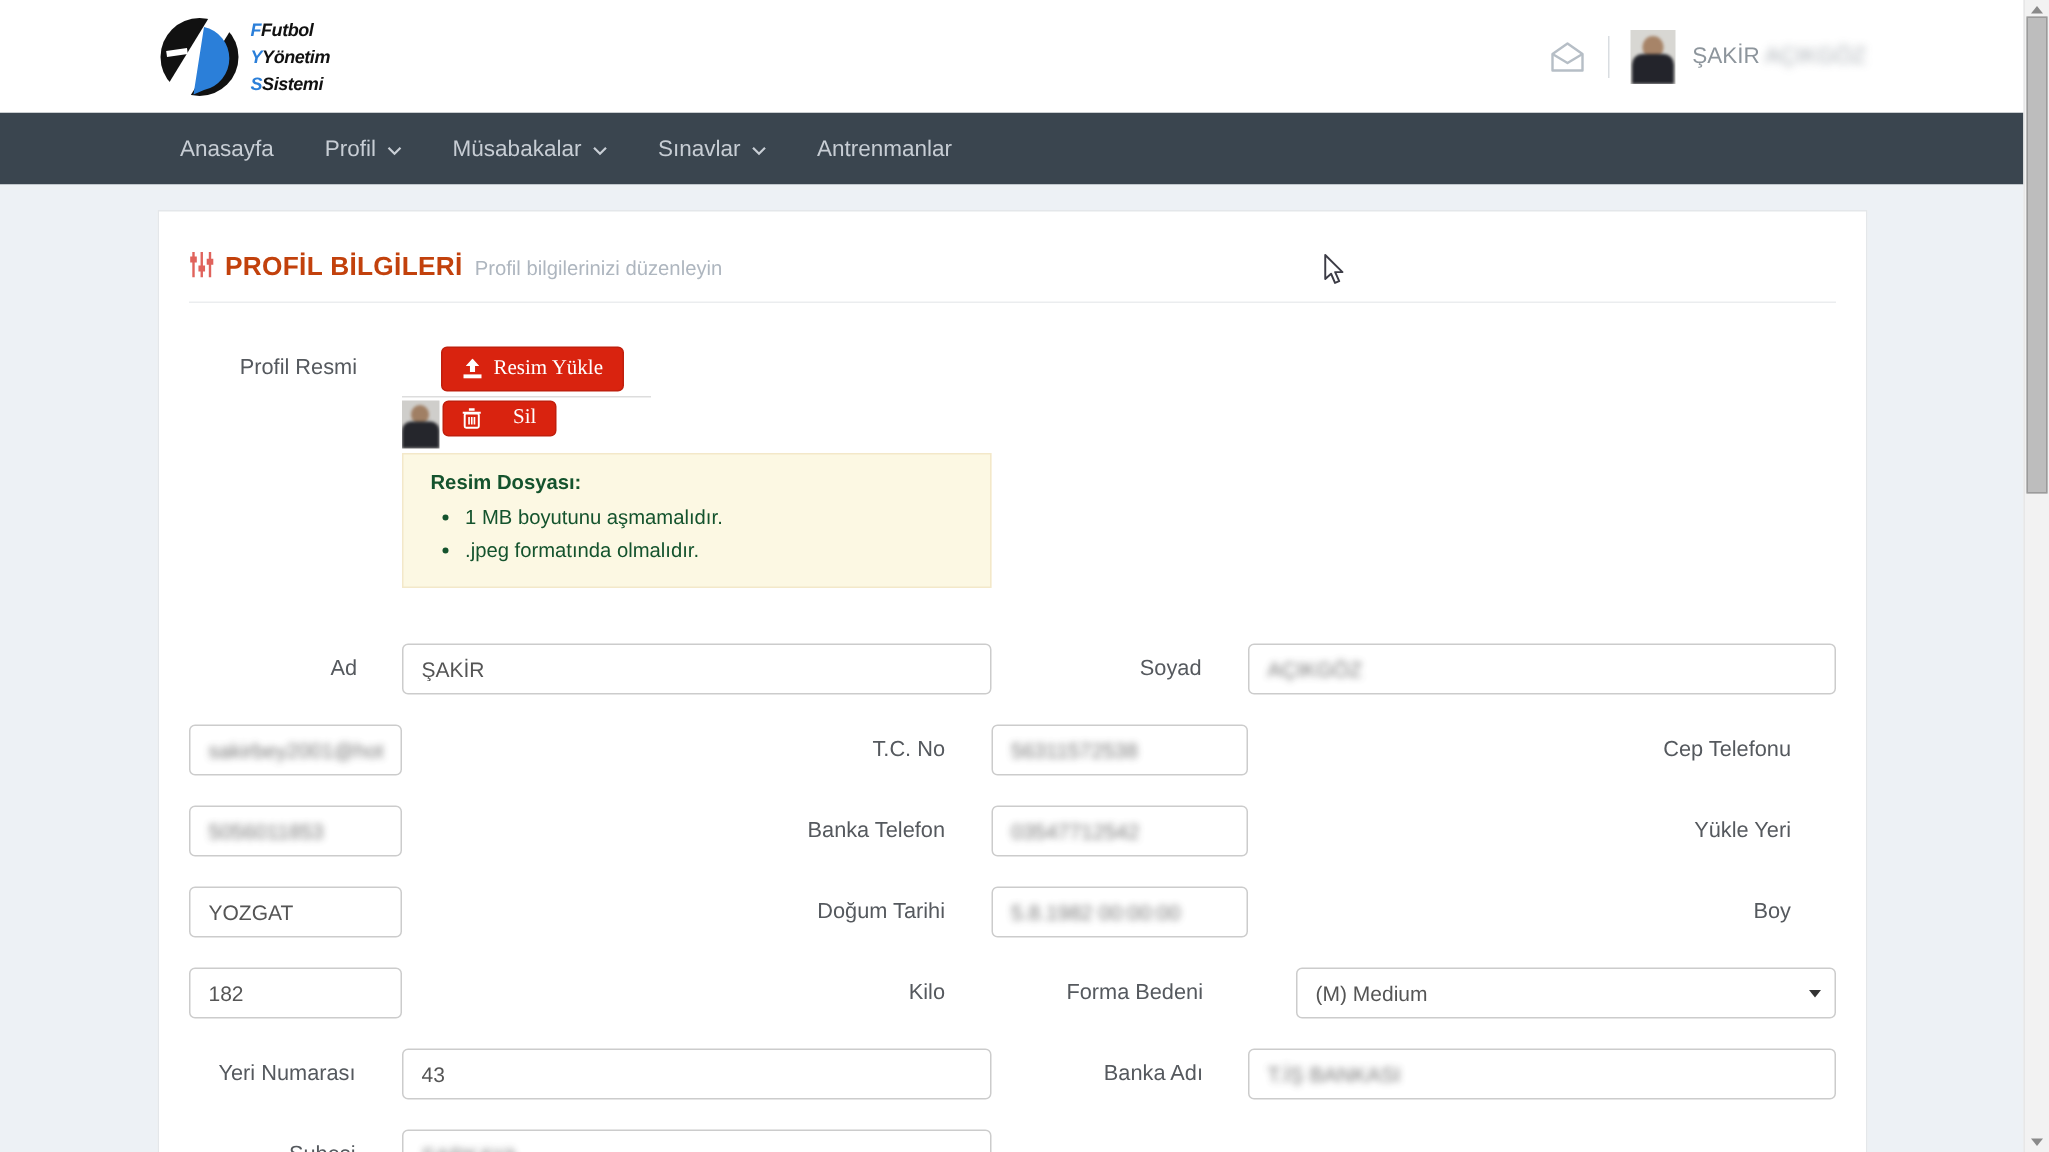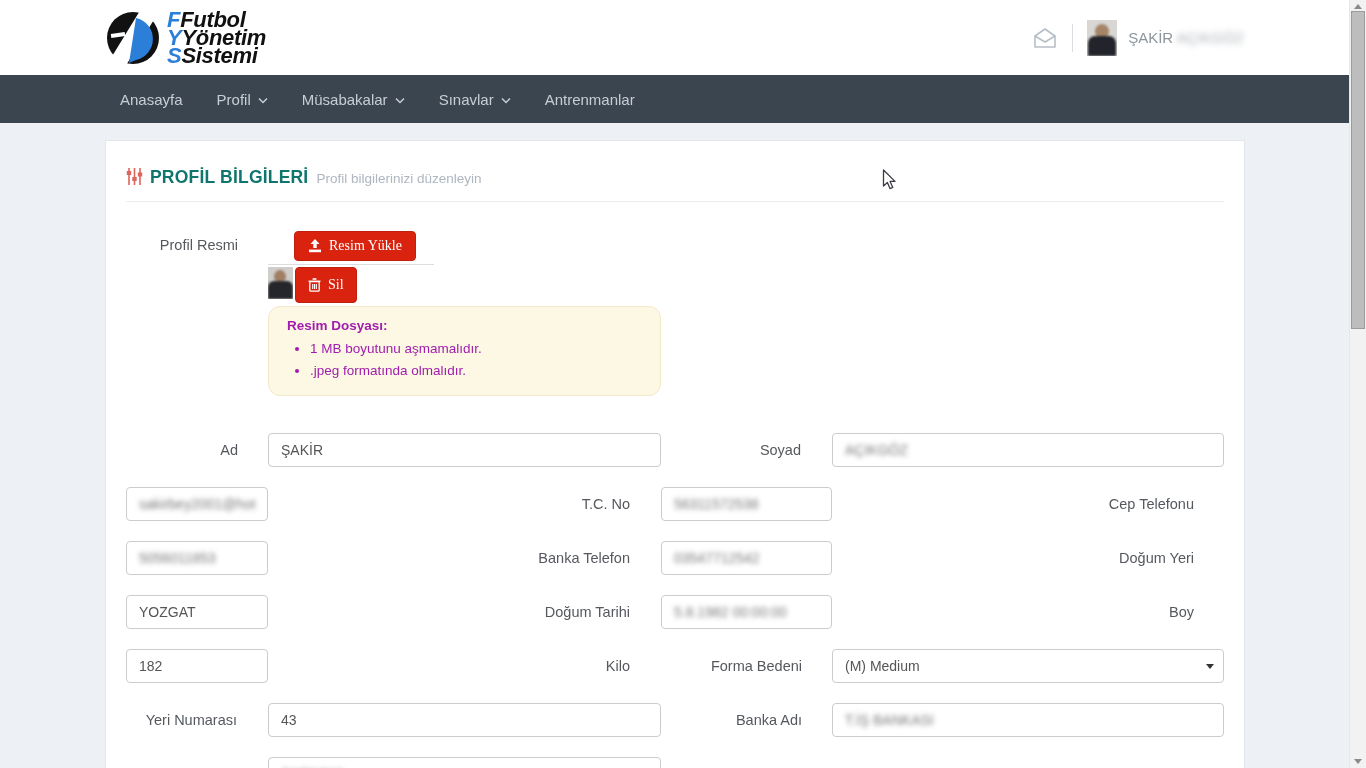--- a/index.html
+++ b/index.html
@@ -3,21 +3,21 @@
 <meta charset="utf-8">
 <style>
   html,body{margin:0;padding:0;}
   body{font-family:"Liberation Sans","DejaVu Sans",sans-serif;}
   .stage{position:relative;width:1366px;height:768px;overflow:hidden;background:#edf1f5;}
   .page{position:absolute;left:0;top:0;width:1349px;height:768px;}
 
   
   .header{position:relative;width:100%;height:75px;background:#ffffff;}
   .logo{position:absolute;left:105px;top:9px;display:flex;align-items:center;cursor:pointer;}
-  .logo-text{margin-left:5px;font-weight:bold;font-style:italic;font-size:22px;line-height:18px;color:#111;letter-spacing:-0.3px;}
+  .logo-text{margin-left:5px;font-weight:bold;font-style:italic;font-size:12px;line-height:18px;color:#111;letter-spacing:-0.3px;}
   .logo-text .cap{color:#2b7fd9;}
   .header-right{position:absolute;right:105px;top:0;height:75px;display:flex;align-items:center;}
   .env{color:#b6bec6;margin-right:14px;}
   .hdr-divider{width:1px;height:28px;background:#d9dde1;margin-right:14px;}
   .hdr-avatar{width:30px;height:36px;background:#d8d7d3;position:relative;overflow:hidden;margin-right:11px;filter:blur(0.4px);}
   .hdr-avatar .head{position:absolute;left:8px;top:4px;width:14px;height:15px;border-radius:50%;background:#a78468;filter:blur(1px);}
   .hdr-avatar .torso{position:absolute;left:1px;top:16px;width:28px;height:20px;border-radius:7px 7px 0 0;background:#23242b;filter:blur(1px);}
   .hdr-name{font-size:15px;color:#8d959c;white-space:nowrap;}
   .blurred{filter:blur(3px);opacity:.75;}
   .blurred2{filter:blur(2.6px);opacity:.8;}
@@ -25,47 +25,47 @@
   
   .nav{width:100%;height:48px;background:#3a454f;display:flex;align-items:center;padding-left:120px;box-sizing:border-box;}
   .nav-item{display:flex;align-items:center;color:#c7cdd4;font-size:15px;margin-right:34px;cursor:pointer;}
   .nav-item .caret{margin-left:7px;margin-top:2px;}
 
   
   .content{position:relative;width:100%;height:645px;background:#edf1f5;}
   .panel{position:absolute;left:105px;top:17px;width:1140px;height:700px;background:#ffffff;border:1px solid #e4e7ea;box-sizing:border-box;padding:25px 20px 40px 20px;}
   .panel-title{display:flex;align-items:baseline;}
   .title-icon{position:relative;top:2px;margin-right:7px;}
-  .title-main{font-size:17.5px;font-weight:bold;color:#0f766e;letter-spacing:.2px;}
+  .title-main{font-size:17.5px;font-weight:bold;color:#c2410c;letter-spacing:.2px;}
   .title-sub{font-size:13.5px;color:#aeb6bf;margin-left:8px;}
   .panel hr{border:none;border-top:1px solid #ebedef;margin:13px 0 0 0;}
 
   
   .photo-row{display:flex;margin-top:29px;}
   .photo-label{width:142px;padding-right:30px;box-sizing:border-box;text-align:right;padding-top:6px;font-size:14.5px;color:#55595e;}
   .photo-content{width:393px;}
   .btn{display:inline-flex;align-items:center;background:#d9230f;color:#fff;border:1px solid #c01f0d;border-radius:4px;font-size:14px;cursor:pointer;font-family:Liberation Serif, serif;}
   .btn svg{margin-right:7px;}
   .btn-upload{height:30px;padding:0 13px;margin-left:26px;}
   .file-line{width:166px;height:1px;background:#dddddd;margin-top:3px;}
   .thumb-row{display:flex;align-items:flex-start;margin-top:2px;}
   .photo-thumb{width:25px;height:32px;background:#cfcecb;position:relative;overflow:hidden;flex:none;}
   .photo-thumb .head{position:absolute;left:6px;top:3px;width:12px;height:13px;border-radius:50%;background:#a07f64;filter:blur(1.2px);}
   .photo-thumb .torso{position:absolute;left:0px;top:14px;width:25px;height:18px;border-radius:6px 6px 0 0;background:#25262c;filter:blur(1.2px);}
-  .btn-delete{height:36px;padding:0 12px;margin-left:2px;}
-  .alert{margin-top:3px;width:393px;box-sizing:border-box;background:#fcf8e3;border:1px solid #f3e8c9;border-radius:12px;padding:11px 15px 13px 18px;color:#a21caf;}
+  .btn-delete{height:24px;padding:0 12px;margin-left:2px;gap:14px;}
+  .alert{margin-top:3px;width:393px;box-sizing:border-box;background:#fcf8e3;border:1px solid #f3e8c9;border-radius:0;padding:11px 15px 13px 18px;color:#14532d;}
   .alert-title{font-size:13.5px;font-weight:bold;}
   .alert ul{margin:5px 0 0 23px;padding:0;font-size:13.5px;line-height:1.62;}
 
   
   .form-grid{display:grid;grid-template-columns:142px 393px 171px 392px;row-gap:20px;margin-top:37px;}
   .flabel{line-height:34px;text-align:right;padding-right:30px;box-sizing:border-box;font-size:14.5px;color:#55595e;white-space:nowrap;}
   .flabel.right{padding-right:31px;}
   .finput{height:34px;box-sizing:border-box;border:1px solid #cccccc;border-radius:4px;background:#fff;display:flex;align-items:center;padding:0 12px;font-size:14px;color:#555;position:relative;cursor:text;}
-  .finput.select{cursor:pointer;}
+  .finput.select{cursor:pointer;margin-left:32px;}
   .sel-caret{position:absolute;right:9px;top:14px;width:0;height:0;border-left:4px solid transparent;border-right:4px solid transparent;border-top:5px solid #333;}
   .val{white-space:nowrap;overflow:hidden;}
 
   
   .scrollbar{position:absolute;right:0;top:0;width:17px;height:768px;background:#f2f2f2;border-left:1px solid #e7e7e7;box-sizing:border-box;}
   .sb-arrow{position:absolute;left:4px;width:0;height:0;border-left:4px solid transparent;border-right:4px solid transparent;}
   .sb-up{top:4px;border-bottom:5px solid #8a8a8a;}
   .sb-down{bottom:4px;border-top:5px solid #8a8a8a;}
   .sb-thumb{position:absolute;left:1px;top:11px;width:14px;height:318px;background:#bdbdbd;border:1px solid #9b9b9b;box-sizing:border-box;cursor:grab;}
 
@@ -211,21 +211,21 @@
               <span class="val blurred2">56311572538</span>
             </div>
             <div class="flabel left">Cep Telefonu</div>
             <div class="finput">
               <span class="val blurred2">5056011853</span>
             </div>
             <div class="flabel right">Banka Telefon</div>
             <div class="finput">
               <span class="val blurred2">03547712542</span>
             </div>
-            <div class="flabel left">Doğum Yeri</div>
+            <div class="flabel left">Yükle Yeri</div>
             <div class="finput">
               <span class="val">YOZGAT</span>
             </div>
             <div class="flabel right">Doğum Tarihi</div>
             <div class="finput">
               <span class="val blurred2">5.8.1982 00:00:00</span>
             </div>
             <div class="flabel left">Boy</div>
             <div class="finput">
               <span class="val">182</span>

